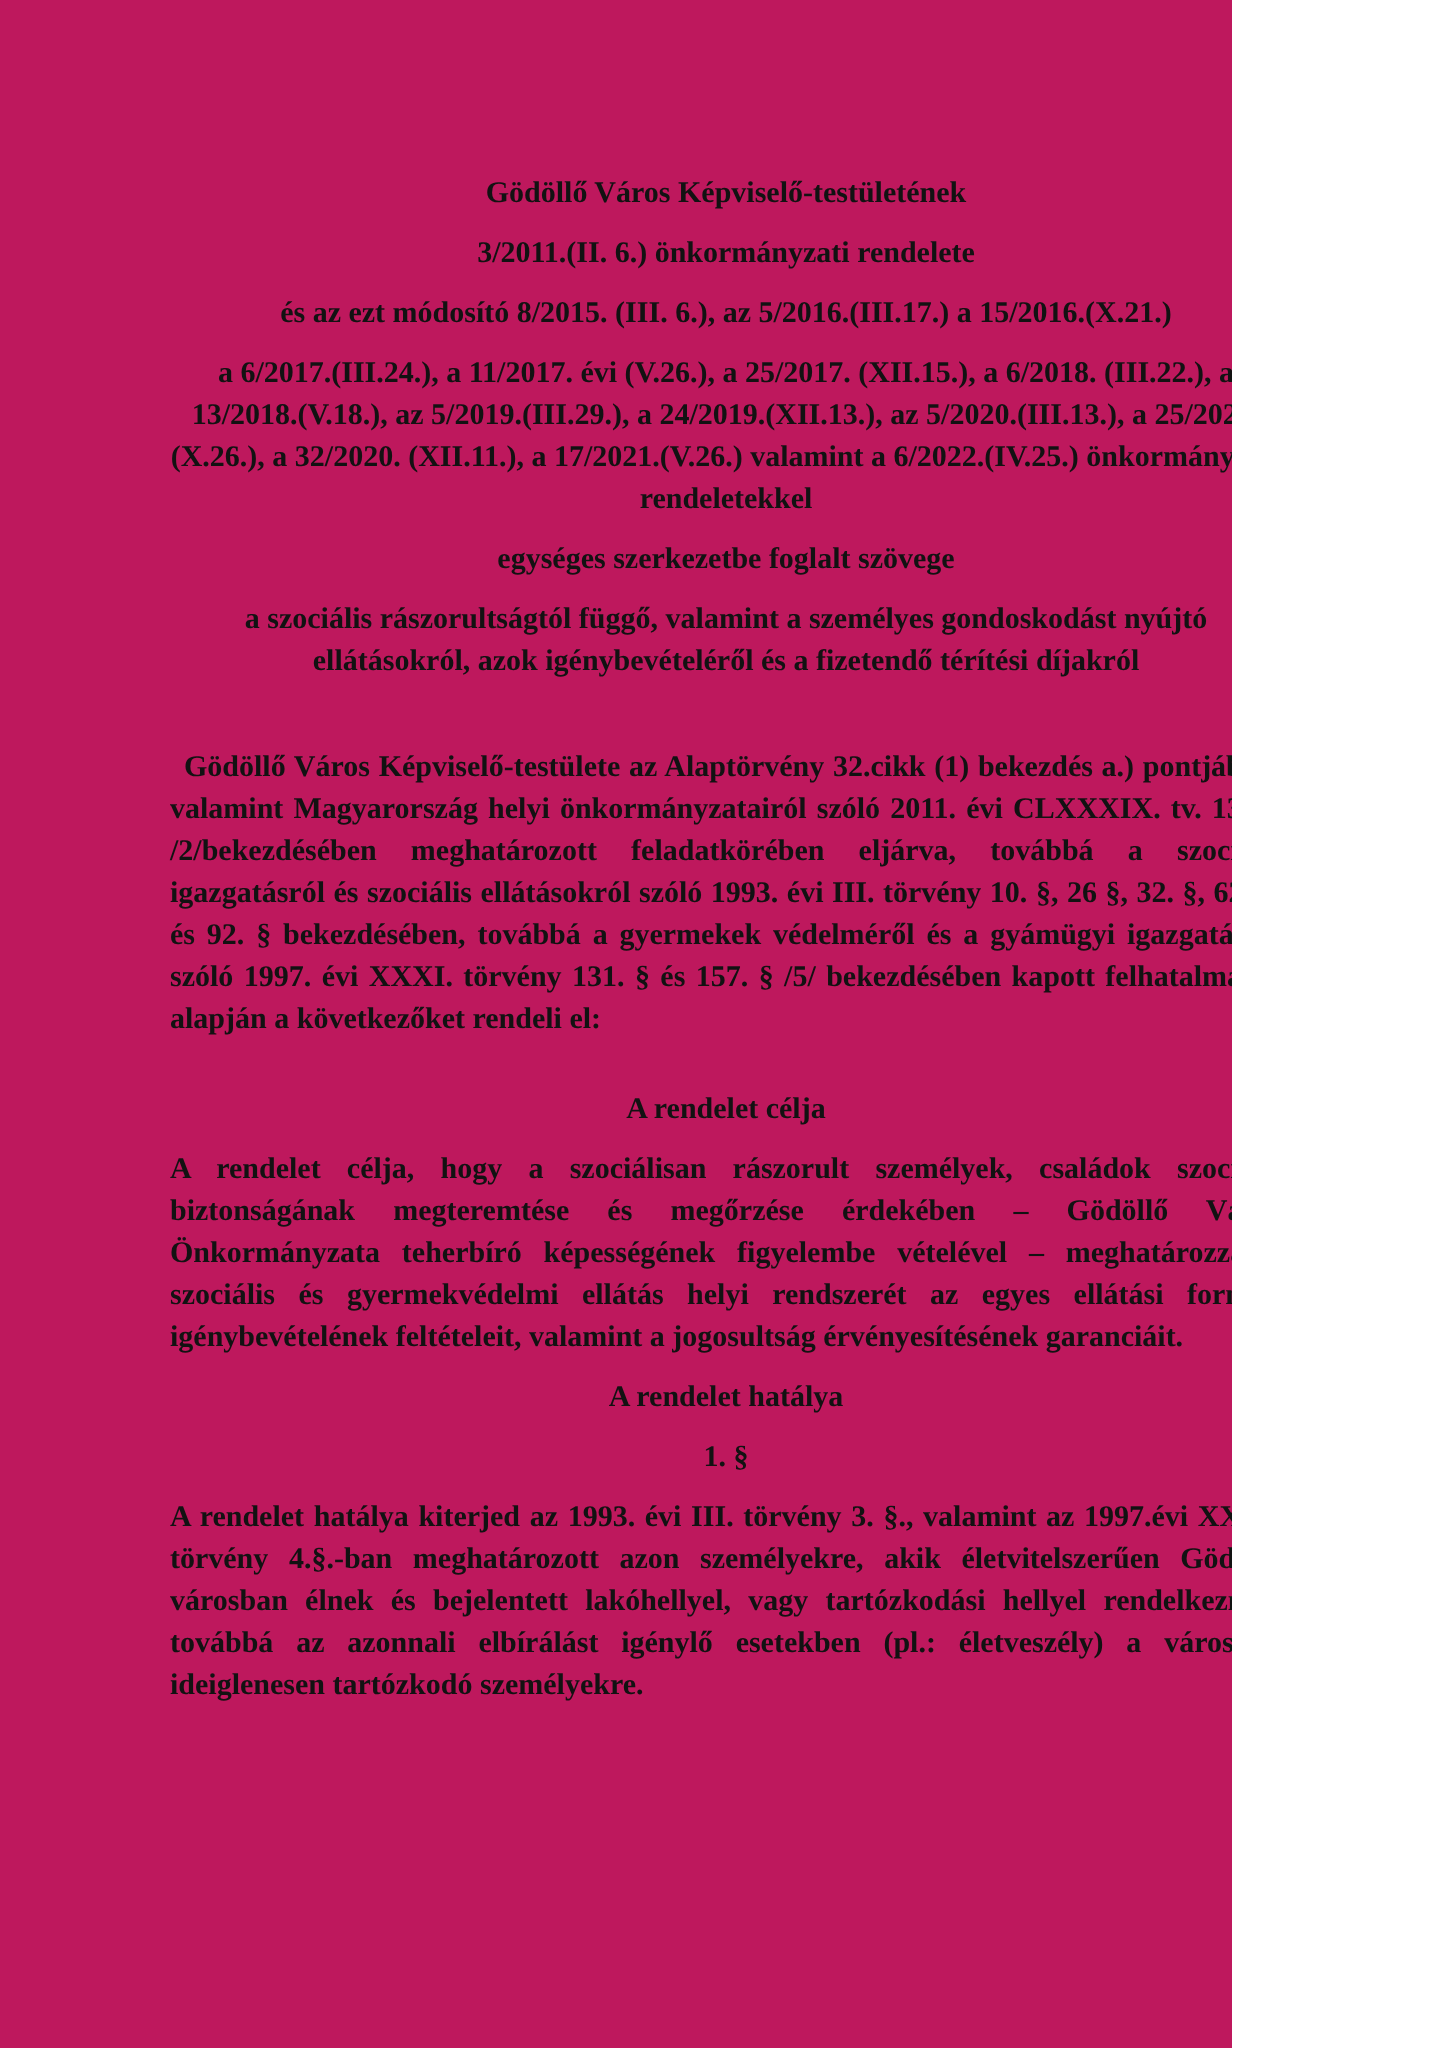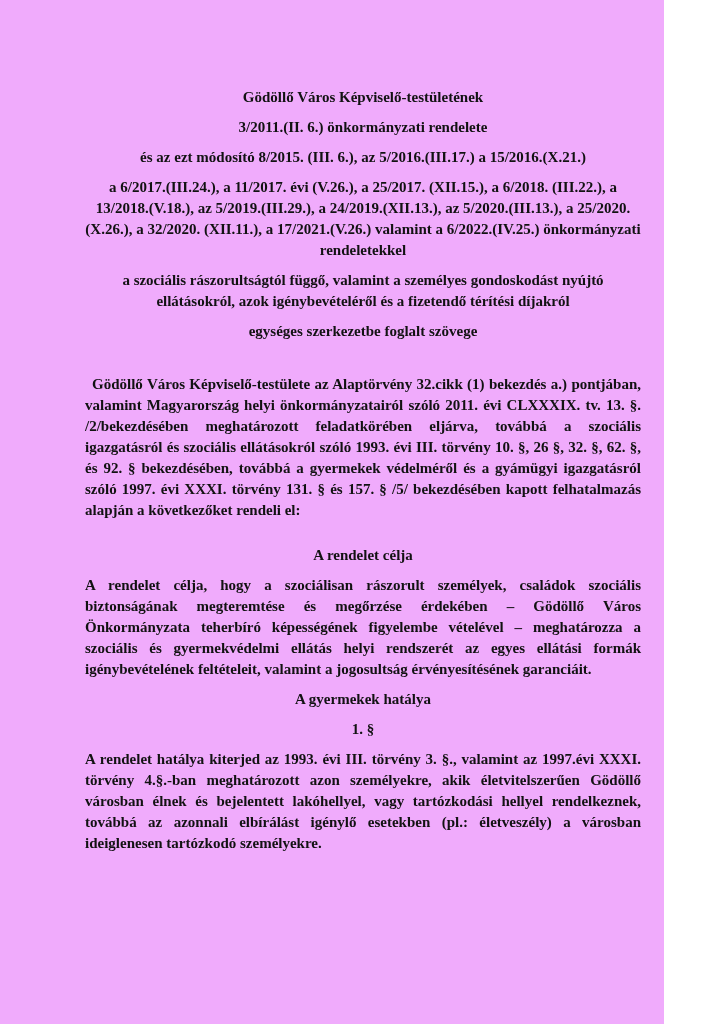--- a/index.html
+++ b/index.html
@@ -2,23 +2,23 @@
 <html><head>
 <meta charset="utf-8">
 <style>
   html, body {
     margin: 0;
     padding: 0;
     background: #ffffff;
   }
   .page {
     position: relative;
-    width: 664px;
+    width: 616px;
     height: 1024px;
-    background: #f0abfc;
+    background: #be185d;
     overflow: hidden;
     font-family: "Liberation Serif", serif;
     color: #121212;
   }
   .content {
     position: absolute;
     left: 85px;
     top: 87px;
     width: 556px;
   }
@@ -50,31 +50,31 @@
   <div class="content">
 
     <p class="c b">Gödöllő Város Képviselő-testületének</p>
 
     <p class="c b">3/2011.(II. 6.) önkormányzati rendelete</p>
 
     <p class="c b">és az ezt módosító 8/2015. (III. 6.), az 5/2016.(III.17.) a 15/2016.(X.21.)</p>
 
     <p class="c b">a 6/2017.(III.24.), a 11/2017. évi (V.26.), a 25/2017. (XII.15.), a 6/2018. (III.22.), a 13/2018.(V.18.), az 5/2019.(III.29.), a 24/2019.(XII.13.), az 5/2020.(III.13.), a 25/2020. (X.26.), a 32/2020. (XII.11.), a 17/2021.(V.26.) valamint a 6/2022.(IV.25.) önkormányzati rendeletekkel</p>
 
+    <p class="c b">egységes szerkezetbe foglalt szövege</p>
+
     <p class="c b">a szociális rászorultságtól függő, valamint a személyes gondoskodást nyújtó ellátásokról, azok igénybevételéről és a fizetendő térítési díjakról</p>
-
-    <p class="c b">egységes szerkezetbe foglalt szövege</p>
 
     <p class="j preamble">Gödöllő Város Képviselő-testülete az Alaptörvény 32.cikk (1) bekezdés a.) pontjában, valamint Magyarország helyi önkormányzatairól szóló 2011. évi CLXXXIX. tv. 13. §. /2/bekezdésében meghatározott feladatkörében eljárva, továbbá a szociális igazgatásról és szociális ellátásokról szóló 1993. évi III. törvény 10. §, 26 §, 32. §, 62. §, és 92. § bekezdésében, továbbá a gyermekek védelméről és a gyámügyi igazgatásról szóló 1997. évi XXXI. törvény 131. § és 157. § /5/ bekezdésében kapott felhatalmazás alapján a következőket rendeli el:</p>
 
 
     <p class="c b sec1">A rendelet célja</p>
 
     <p class="j">A rendelet célja, hogy a szociálisan rászorult személyek, családok szociális biztonságának megteremtése és megőrzése érdekében – Gödöllő Város Önkormányzata teherbíró képességének figyelembe vételével – meghatározza a szociális és gyermekvédelmi ellátás helyi rendszerét az egyes ellátási formák igénybevételének feltételeit, valamint a jogosultság érvényesítésének garanciáit.</p>
 
-    <p class="c b sec2">A gyermekek hatálya</p>
+    <p class="c b sec2">A rendelet hatálya</p>
 
     <p class="c b">1. §</p>
 
     <p class="j">A rendelet hatálya kiterjed az 1993. évi III. törvény 3. §., valamint az 1997.évi XXXI. törvény 4.§.-ban meghatározott azon személyekre, akik életvitelszerűen Gödöllő városban élnek és bejelentett lakóhellyel, vagy tartózkodási hellyel rendelkeznek, továbbá az azonnali elbírálást igénylő esetekben (pl.: életveszély) a városban ideiglenesen tartózkodó személyekre.</p>
 
   </div>
 </div>
 
 </body></html>

